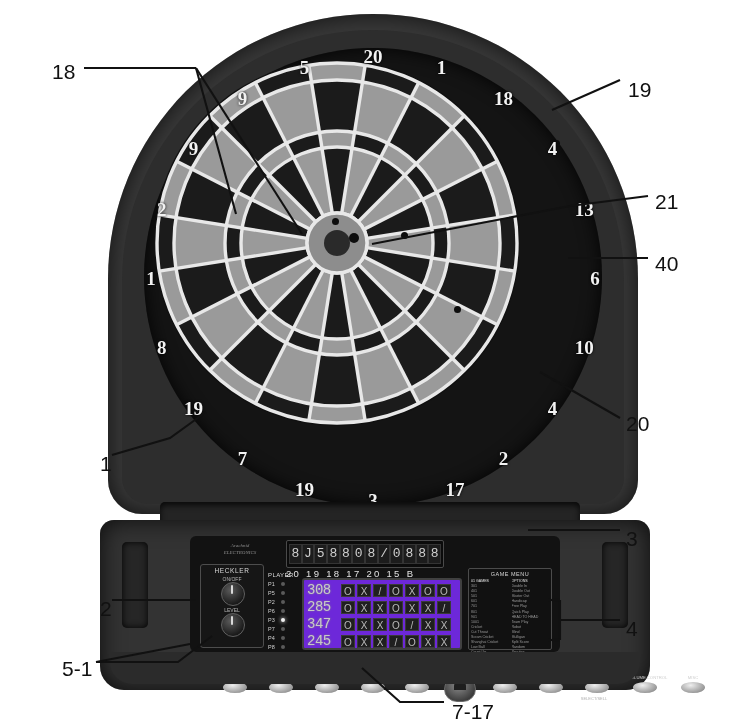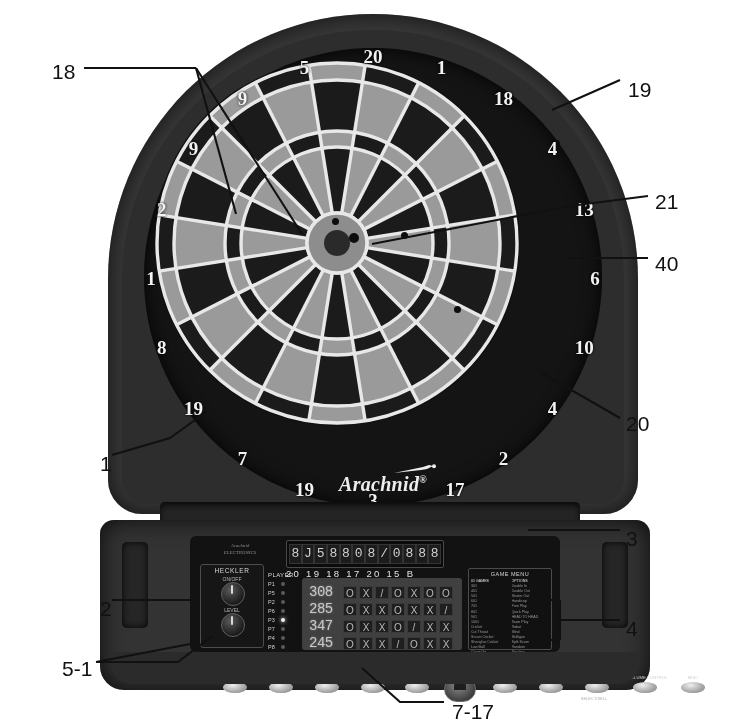--- a/index.html
+++ b/index.html
@@ -96,21 +96,21 @@
   
   #playerCol{position:absolute;left:78px;top:36px;width:32px;height:78px;}
   #playerTitle{color:#dcdcdc;font-size:6px;letter-spacing:.4px;margin-bottom:2px;}
   .pRow{display:flex;align-items:center;gap:2px;height:8px;margin-bottom:1px;}
   .pLbl{color:#cfcfcf;font-size:5.5px;width:11px;}
   .pDot{width:4px;height:4px;border-radius:50%;background:#5a5a5a;}
   .pDot.on{background:#f0f0f0;box-shadow:0 0 4px #fff;}
 
   
   #scoreGrid{position:absolute;left:112px;top:42px;width:160px;height:72px;
-        background:#404040;border:4px solid #404040;border-radius:3px;
+        background:#6d28d9;border:2px solid #404040;border-radius:3px;
         padding:2px 3px;box-sizing:border-box;}
   .scoreRow{display:flex;align-items:center;height:16px;margin-bottom:1px;}
   .scoreNum{width:34px;color:#c8c8c8;font-family:"Liberation Mono",monospace;
         font-size:14px;letter-spacing:-.5px;line-height:16px;
         text-shadow:0 0 2px #888;}
   .markCells{display:flex;gap:2px;flex:1;}
   .mk{width:14px;height:13px;background:#1f1f1f;border:1px solid #3a3a3a;
       color:#b9b9b9;font-size:10px;line-height:13px;text-align:center;
       box-sizing:border-box;}
 
@@ -273,29 +273,20 @@
           </g>
       </svg>
     </div>
 
     <div class="dartDot" style="left:224px;top:204px;"></div>
     <div class="dartDot" style="left:293px;top:218px;"></div>
     <div class="dartDot" style="left:445px;top:126px;"></div>
     <div class="dartDot" style="left:346px;top:292px;"></div>
     <div class="dartDot" style="left:241px;top:219px;width:10px;height:10px;"></div>
 
-    <div id="brandStrip">
-      <div id="brand">
-        <svg id="dartGlyph" viewBox="0 0 44 11">
-          <path d="M1 9 L30 3 L36 1 L40 2 L34 5 L28 6 Z" fill="#ededed"></path>
-          <circle cx="41" cy="2.2" r="2" fill="#ededed"></circle>
-        </svg>
-        <span>Arachnid</span><span class="reg">®</span>
-      </div>
-    </div>
   <div class="seg-num" style="left: 265px; top: 43px;">20</div>
       <div class="seg-num" style="left: 333.602px; top: 53.8655px;">1</div>
       <div class="seg-num" style="left: 395.488px; top: 85.3982px;">18</div>
       <div class="seg-num" style="left: 444.602px; top: 134.512px;">4</div>
       <div class="seg-num" style="left: 476.135px; top: 196.398px;">13</div>
       <div class="seg-num" style="left: 487px; top: 265px;">6</div>
       <div class="seg-num" style="left: 476.135px; top: 333.602px;">10</div>
       <div class="seg-num" style="left: 444.602px; top: 395.488px;">4</div>
       <div class="seg-num" style="left: 395.488px; top: 444.602px;">2</div>
       <div class="seg-num" style="left: 347px; top: 476.135px;">17</div>

